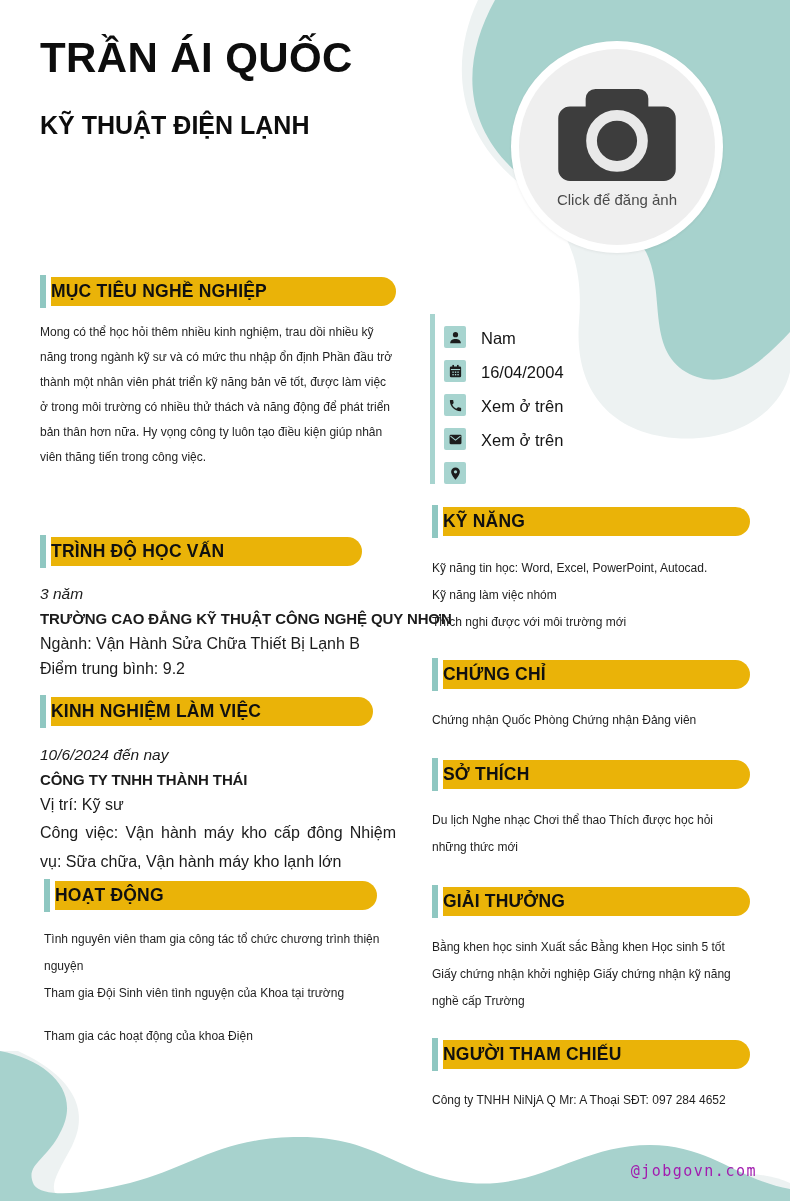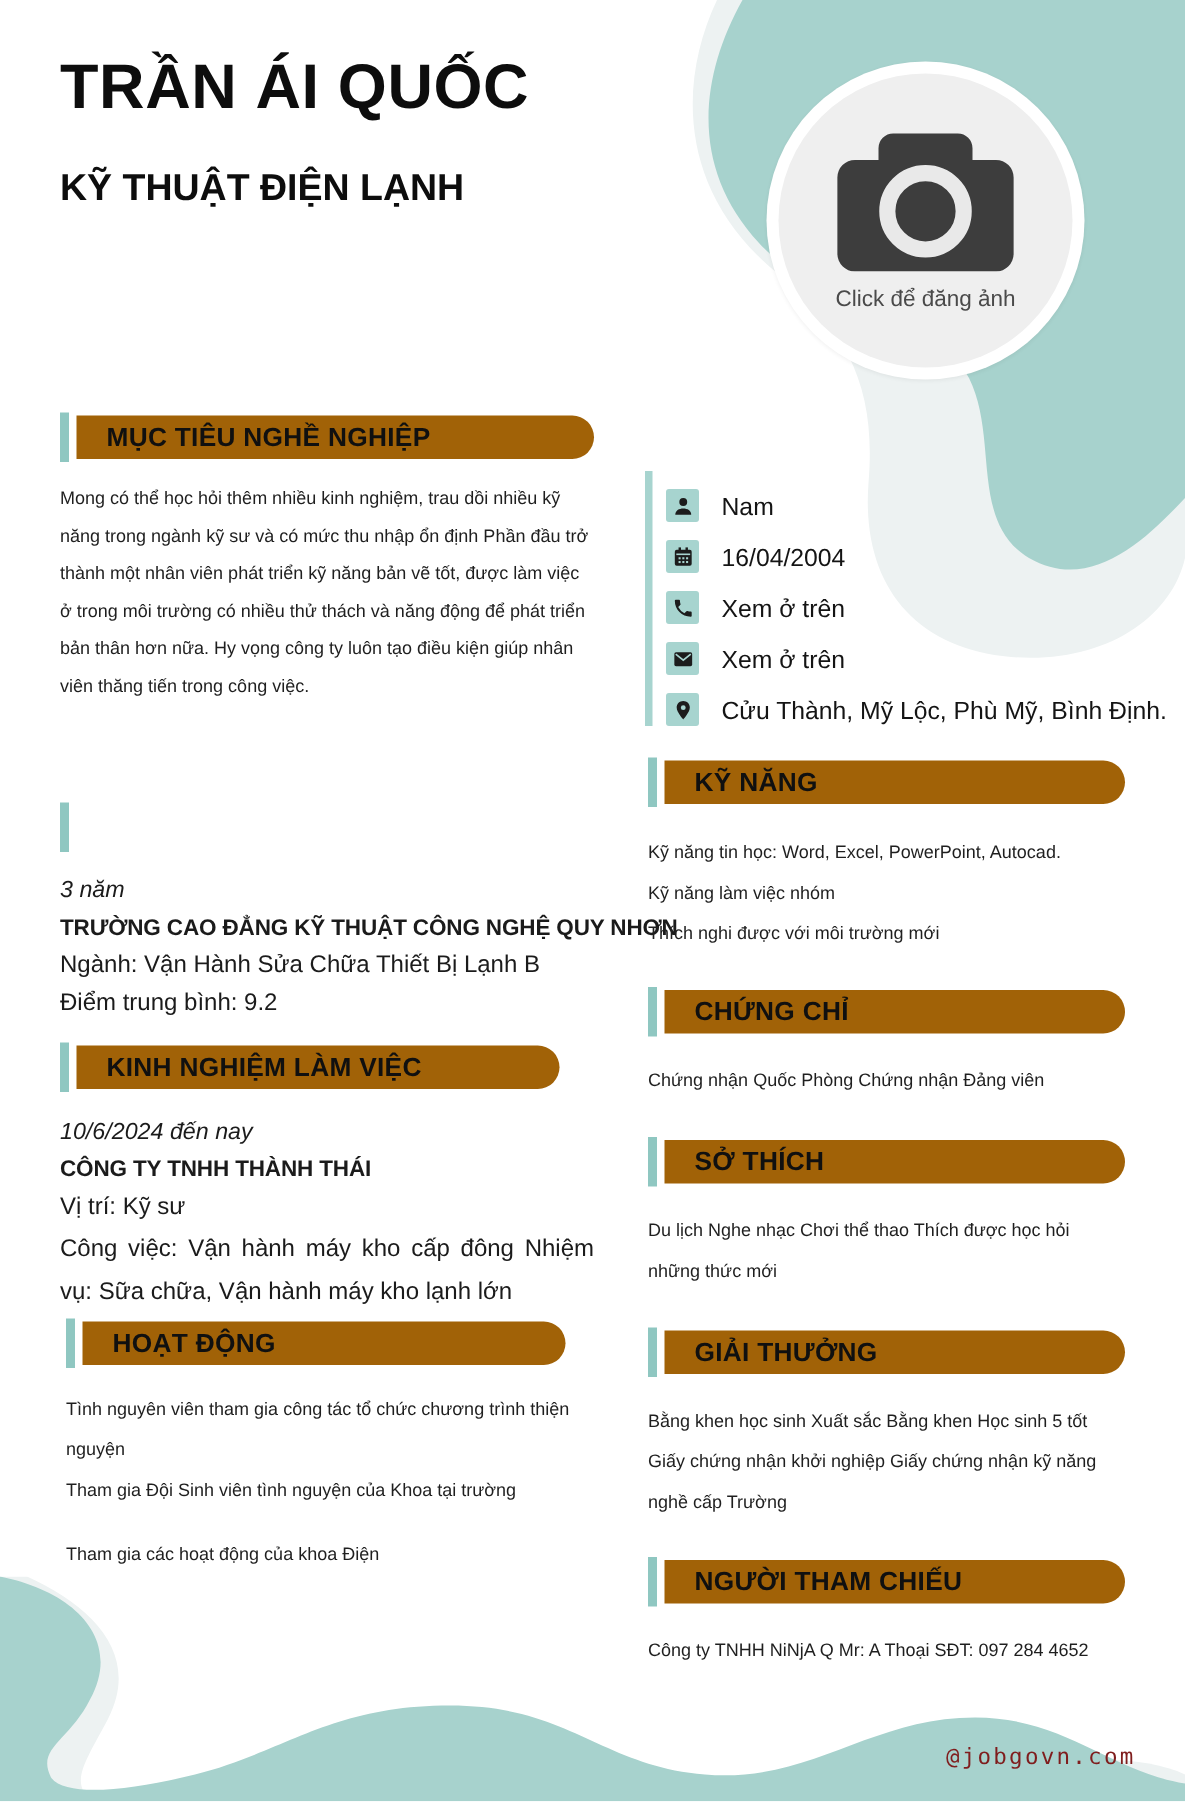--- a/index.html
+++ b/index.html
@@ -17,40 +17,40 @@
               display:flex;align-items:center;justify-content:center;cursor:pointer;
               box-shadow:0 1px 3px rgba(0,0,0,.06);}
   .photo-inner{width:196px;height:196px;border-radius:50%;background:#efefef;
                display:flex;flex-direction:column;align-items:center;justify-content:center;}
   .photo-label{margin-top:10px;font-size:15px;color:#4a4a4a;}
 
   
   .sec{position:absolute;}
   .sec-header{display:flex;}
   .sec-accent{width:6px;height:33px;margin-top:-2px;background:#8fc7c1;flex:none;}
-  .sec-bar{margin-left:5px;height:29px;background:#a16207;border-radius:0 16px 16px 0;
-           display:flex;align-items:center;padding-left:20px;box-sizing:border-box;
+  .sec-bar{margin-left:5px;height:29px;background:#eab308;border-radius:0 16px 16px 0;
+           display:flex;align-items:center;box-sizing:border-box;
            font-weight:bold;font-size:17.5px;letter-spacing:.2px;color:#101010;white-space:nowrap;}
   .body-text{font-size:12px;line-height:25px;color:#1f1f1f;}
   .lh27{line-height:27px;}
   .italic-line{font-style:italic;font-size:15.5px;}
   .bold-line{font-weight:bold;font-size:15px;white-space:nowrap;letter-spacing:-0.1px;}
   .plain-line{font-size:16px;}
   .just{text-align:justify;}
 
   
   .info-list{left:430px;top:314px;width:322px;border-left:5px solid #a7d4cf;padding-left:9px;box-sizing:border-box;}
   .info-row{display:flex;align-items:flex-end;height:34px;}
   .info-icon{width:22px;height:22px;background:#a7d4cf;border-radius:2px;flex:none;
              display:flex;align-items:center;justify-content:center;}
   .info-icon svg{display:block;}
   .info-value{margin-left:15px;font-size:16.5px;color:#141414;white-space:nowrap;}
 
   .watermark{right:33px;top:1162px;font-family:"DejaVu Sans Mono",monospace;font-size:15px;
-             color:#7f1d1d;letter-spacing:1.5px;}
+             color:#a21caf;letter-spacing:1.5px;}
 </style>
 </head>
 <body>
 
 <div class="page">
 
   <svg class="deco" style="right:0;top:0;" width="340" height="445" viewBox="0 0 340 445">
     <path d="M28 0 C 2 55, 2 128, 68 182 C 118 222, 134 262, 129 322
              C 124 388, 158 432, 224 438 C 286 443, 331 412, 340 372 L 340 0 Z" fill="#edf2f2"></path>
     <path d="M45 0 C 16 52, 10 112, 56 162 C 96 206, 166 196, 196 252
@@ -75,20 +75,21 @@
     <div class="sec-header">
       <div class="sec-accent"></div>
       <div class="sec-bar" style="width:345px;">MỤC TIÊU NGHỀ NGHIỆP</div>
     </div>
     <div class="body-text" style="margin-top:12px;">Mong có thể học hỏi thêm nhiều kinh nghiệm, trau dồi nhiều kỹ năng trong ngành kỹ sư và có mức thu nhập ổn định Phần đầu trở thành một nhân viên phát triển kỹ năng bản vẽ tốt, được làm việc ở trong môi trường có nhiều thử thách và năng động để phát triển bản thân hơn nữa. Hy vọng công ty luôn tạo điều kiện giúp nhân viên thăng tiến trong công việc.</div>
   </div>
 
   <div class="sec" style="left:40px;top:537px;width:356px;">
     <div class="sec-header">
       <div class="sec-accent"></div>
+      <div class="sec-bar" style="width:311px;">TRÌNH ĐỘ HỌC VẤN</div>
     </div>
     <div style="margin-top:13px;line-height:25px;">
       <div class="italic-line">3 năm</div>
       <div class="bold-line">TRƯỜNG CAO ĐẲNG KỸ THUẬT CÔNG NGHỆ QUY NHƠN</div>
       <div class="plain-line">Ngành: Vận Hành Sửa Chữa Thiết Bị Lạnh B</div>
       <div class="plain-line">Điểm trung bình: 9.2</div>
     </div>
   </div>
 
   <div class="sec" style="left:40px;top:697px;width:356px;">
@@ -162,21 +163,20 @@
       </span>
       <span class="info-value">Xem ở trên</span>
     </div>
     <div class="info-row">
       <span class="info-icon">
         <svg width="15" height="15" viewBox="0 0 24 24">
           <path d="M12 2.2c-3.9 0-7 3-7 6.9 0 5.1 7 12.7 7 12.7s7-7.6 7-12.7c0-3.9-3.1-6.9-7-6.9z" fill="#1c1c1c"></path>
           <circle cx="12" cy="9.2" r="2.6" fill="#a7d4cf"></circle>
         </svg>
       </span>
-      <span class="info-value">Cửu Thành, Mỹ Lộc, Phù Mỹ, Bình Định.</span>
     </div>
   </div>
 
   <div class="sec" style="left:432px;top:507px;width:318px;">
     <div class="sec-header">
       <div class="sec-accent"></div>
       <div class="sec-bar" style="width:307px;">KỸ NĂNG</div>
     </div>
     <div class="body-text lh27" style="margin-top:17px;">
       <div>Kỹ năng tin học: Word, Excel, PowerPoint, Autocad.</div>

